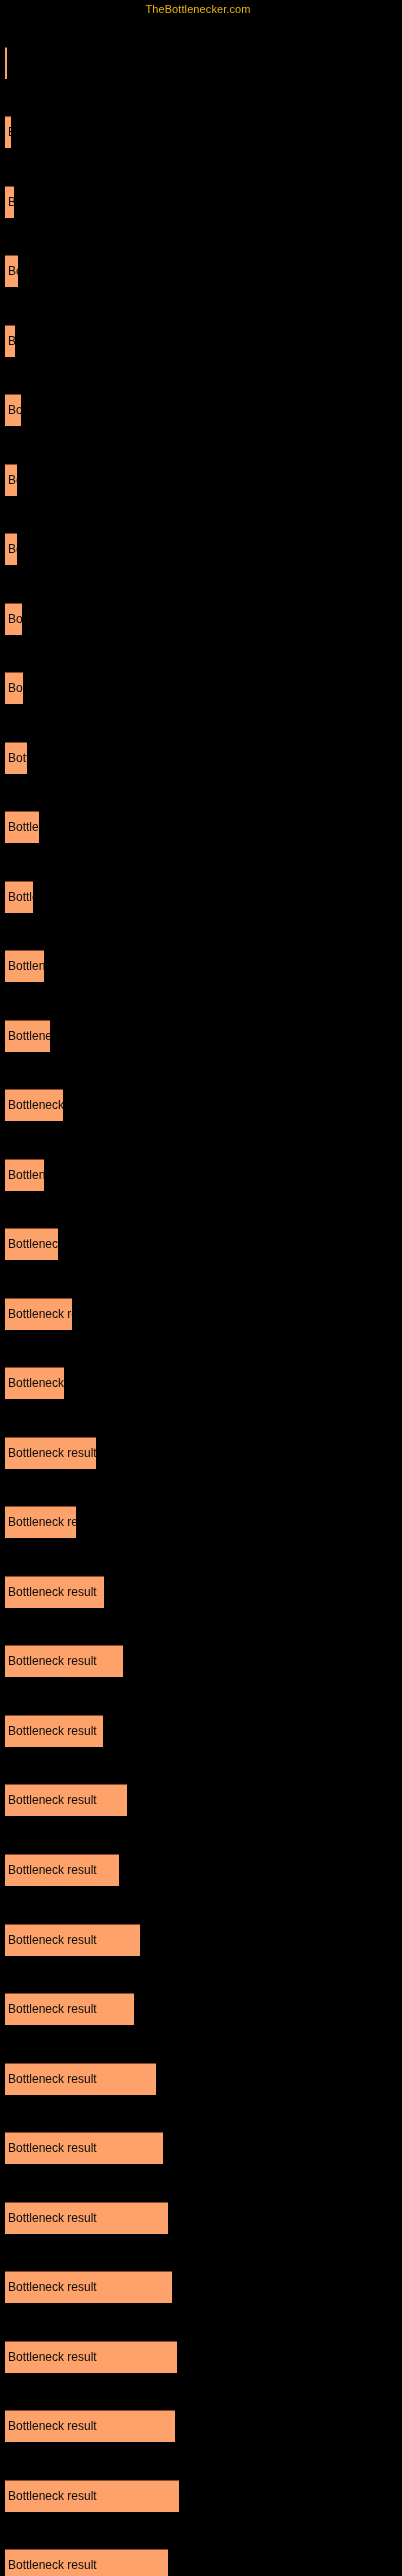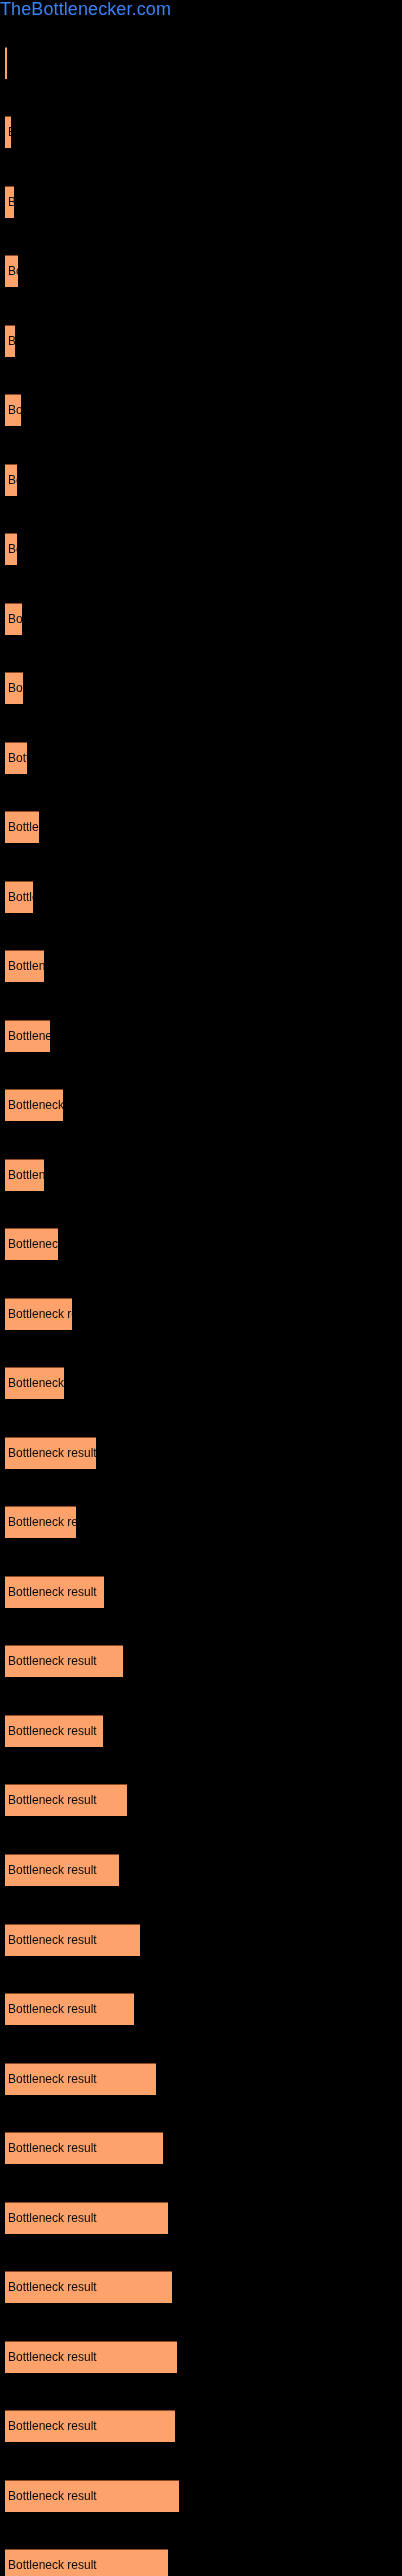--- a/index.html
+++ b/index.html
@@ -12,23 +12,23 @@
     height: 2576px;
     position: relative;
     font-family: "Liberation Sans", sans-serif;
     overflow: hidden;
   }
   #site-title {
     position: absolute;
     top: 0px;
     left: 0;
     width: 396px;
-    text-align: left;
-    color: #3b82f6;
-    font-size: 18px;
+    text-align: center;
+    color: #eab308;
+    font-size: 11px;
     line-height: 19.3px;
     letter-spacing: 0.1px;
     white-space: nowrap;
     font-family: "Liberation Sans", sans-serif;
   }
   #plot {
     position: absolute;
     left: 0;
     top: 0;
     width: 403px;

